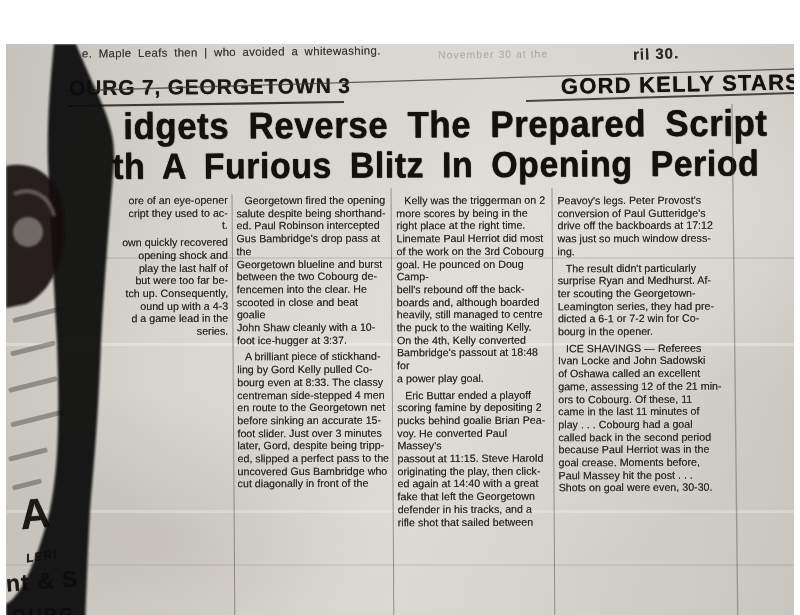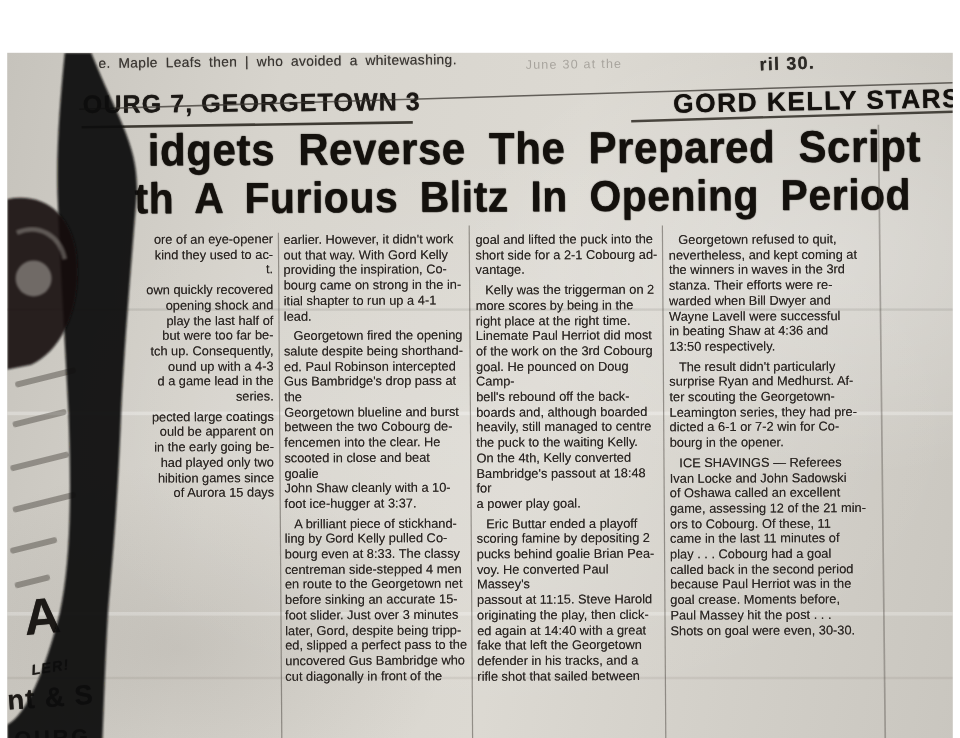--- a/index.html
+++ b/index.html
@@ -76,54 +76,43 @@
 
 <div class="scan">
   <div class="page content">
 
     <div class="crease c1"></div>
     <div class="crease c2"></div>
     <div class="crease c3"></div>
     <div class="crease c4"></div>
 
     <div class="topstrip">e.  Maple Leafs   then | who  avoided  a  whitewashing.</div>
-    <div class="faintnote">June 30 at the</div>
+    <div class="faintnote">November 30 at the</div>
     <div class="datenote">ril 30.</div>
 
     <div class="kicker-left">OURG 7, GEORGETOWN 3</div>
     <div class="kicker-right">GORD KELLY STARS</div>
 
     <div class="headline h1">idgets  Reverse  The  Prepared  Script</div>
     <div class="headline h2">th  A  Furious  Blitz  In  Opening  Period</div>
 
     <div class="col col1">
         <div class="para">ore of an eye-opener
-kind they used to ac-
+cript they used to ac-
 t.</div>
         <div class="para">own quickly recovered
 opening shock and
 play the last half of
 but were too far be-
 tch up. Consequently,
 ound up with a 4-3
 d a game lead in the
 series.</div>
-        <div class="para">pected large coatings
-ould be apparent on
-in the early going be-
-had played only two
-hibition games since
-of Aurora 15 days</div>
       </div>
     <div class="col col2">
-        <div class="para">earlier. However, it didn't work
-out that way. With Gord Kelly
-providing the inspiration, Co-
-bourg came on strong in the in-
-itial shapter to run up a 4-1 lead.</div>
         <div class="para indent">Georgetown fired the opening
 salute despite being shorthand-
 ed. Paul Robinson intercepted
 Gus Bambridge's drop pass at the
 Georgetown blueline and burst
 between the two Cobourg de-
 fencemen into the clear. He
 scooted in close and beat goalie
 John Shaw cleanly with a 10-
 foot ice-hugger at 3:37.</div>
@@ -133,23 +122,20 @@
 centreman side-stepped 4 men
 en route to the Georgetown net
 before sinking an accurate 15-
 foot slider. Just over 3 minutes
 later, Gord, despite being tripp-
 ed, slipped a perfect pass to the
 uncovered Gus Bambridge who
 cut diagonally in front of the</div>
       </div>
     <div class="col col3">
-        <div class="para">goal and lifted the puck into the
-short side for a 2-1 Cobourg ad-
-vantage.</div>
         <div class="para indent">Kelly was the triggerman on 2
 more scores by being in the
 right place at the right time.
 Linemate Paul Herriot did most
 of the work on the 3rd Cobourg
 goal. He pounced on Doug Camp-
 bell's rebound off the back-
 boards and, although boarded
 heavily, still managed to centre
 the puck to the waiting Kelly.
@@ -161,28 +147,25 @@
 pucks behind goalie Brian Pea-
 voy. He converted Paul Massey's
 passout at 11:15. Steve Harold
 originating the play, then click-
 ed again at 14:40 with a great
 fake that left the Georgetown
 defender in his tracks, and a
 rifle shot that sailed between</div>
       </div>
     <div class="col col4">
-        <div class="para indent">Georgetown refused to quit,
-nevertheless, and kept coming at
-the winners in waves in the 3rd
-stanza. Their efforts were re-
-warded when Bill Dwyer and
-Wayne Lavell were successful
-in beating Shaw at 4:36 and
-13:50 respectively.</div>
+        <div class="para">Peavoy's legs. Peter Provost's
+conversion of Paul Gutteridge's
+drive off the backboards at 17:12
+was just so much window dress-
+ing.</div>
         <div class="para indent">The result didn't particularly
 surprise Ryan and Medhurst. Af-
 ter scouting the Georgetown-
 Leamington series, they had pre-
 dicted a 6-1 or 7-2 win for Co-
 bourg in the opener.</div>
         <div class="para indent">ICE SHAVINGS — Referees
 Ivan Locke and John Sadowski
 of Oshawa called an excellent
 game, assessing 12 of the 21 min-

